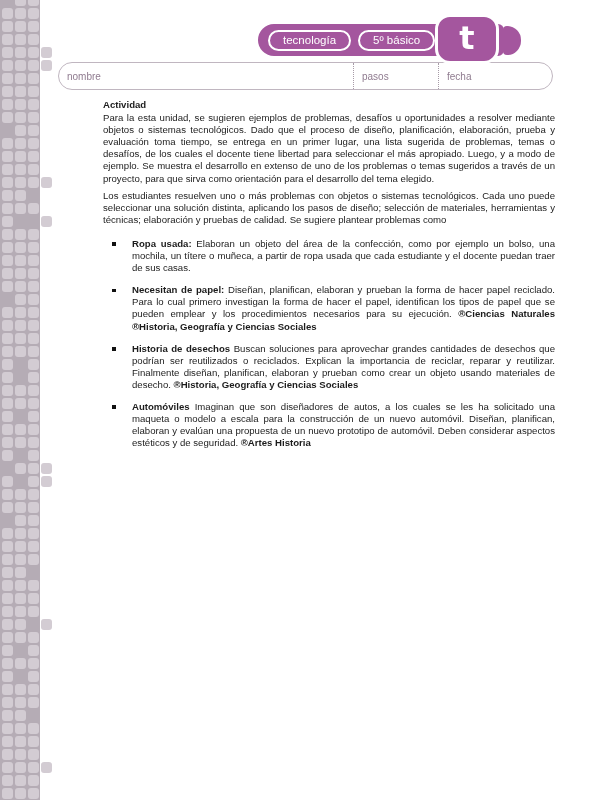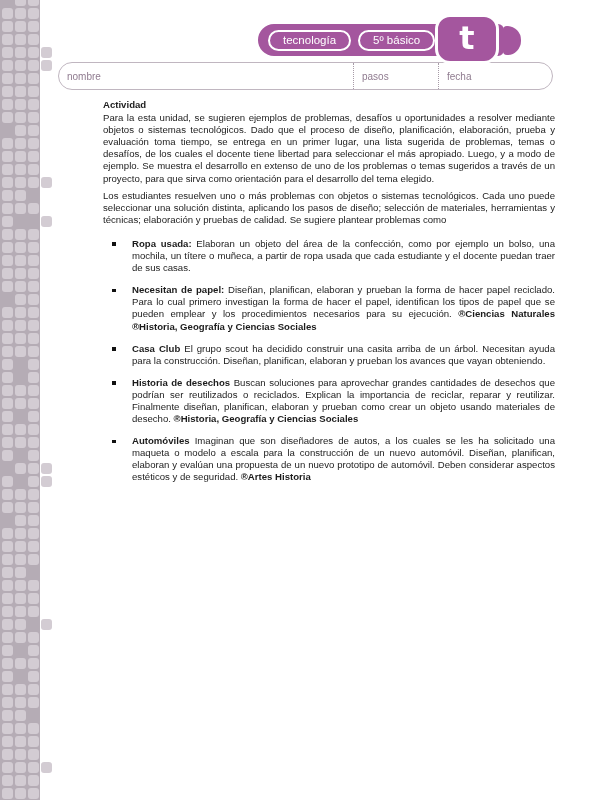--- a/index.html
+++ b/index.html
@@ -274,19 +274,18 @@
     </div>
   </div>
 
   <div class="content">
     <div class="act-title">Actividad</div>
     <p>Para la esta unidad, se sugieren ejemplos de problemas, desafíos u oportunidades a resolver mediante objetos o sistemas tecnológicos. Dado que el proceso de diseño, planificación, elaboración, prueba y evaluación toma tiempo, se entrega en un primer lugar, una lista sugerida de problemas, temas o desafíos, de los cuales el docente tiene libertad para seleccionar el más apropiado. Luego, y a modo de ejemplo. Se muestra el desarrollo en extenso de uno de los problemas o temas sugeridos a través de un proyecto, para que sirva como orientación para el desarrollo del tema elegido.</p>
     <p>Los estudiantes resuelven uno o más problemas con objetos o sistemas tecnológicos. Cada uno puede seleccionar una solución distinta, aplicando los pasos de diseño; selección de materiales, herramientas y técnicas; elaboración y pruebas de calidad. Se sugiere plantear problemas como</p>
     <ul class="blist" id="bullet-list">
         <li><b>Ropa usada:</b> Elaboran un objeto del área de la confección, como por ejemplo un bolso, una mochila, un títere o muñeca, a partir de ropa usada que cada estudiante y el docente puedan traer de sus casas.</li>
         <li><b>Necesitan de papel:</b> Diseñan, planifican, elaboran y prueban la forma de hacer papel reciclado. Para lo cual primero investigan la forma de hacer el papel, identifican los tipos de papel que se pueden emplear y los procedimientos necesarios para su ejecución. <b>®Ciencias Naturales ®Historia, Geografía y Ciencias Sociales</b></li>
-        <li><b>Casa Club</b> El grupo scout ha decidido construir una casita arriba de un árbol. Necesitan ayuda para la construcción. Diseñan, planifican, elaboran y prueban los avances que vayan obteniendo.</li>
         <li><b>Historia de desechos</b> Buscan soluciones para aprovechar grandes cantidades de desechos que podrían ser reutilizados o reciclados. Explican la importancia de reciclar, reparar y reutilizar. Finalmente diseñan, planifican, elaboran y prueban como crear un objeto usando materiales de desecho. <b>®Historia, Geografía y Ciencias Sociales</b></li>
         <li><b>Automóviles</b> Imaginan que son diseñadores de autos, a los cuales se les ha solicitado una maqueta o modelo a escala para la construcción de un nuevo automóvil. Diseñan, planifican, elaboran y evalúan una propuesta de un nuevo prototipo de automóvil. Deben considerar aspectos estéticos y de seguridad. <b>®Artes Historia</b></li>
       </ul>
   </div>
 
 </div>
 
 </body></html>

